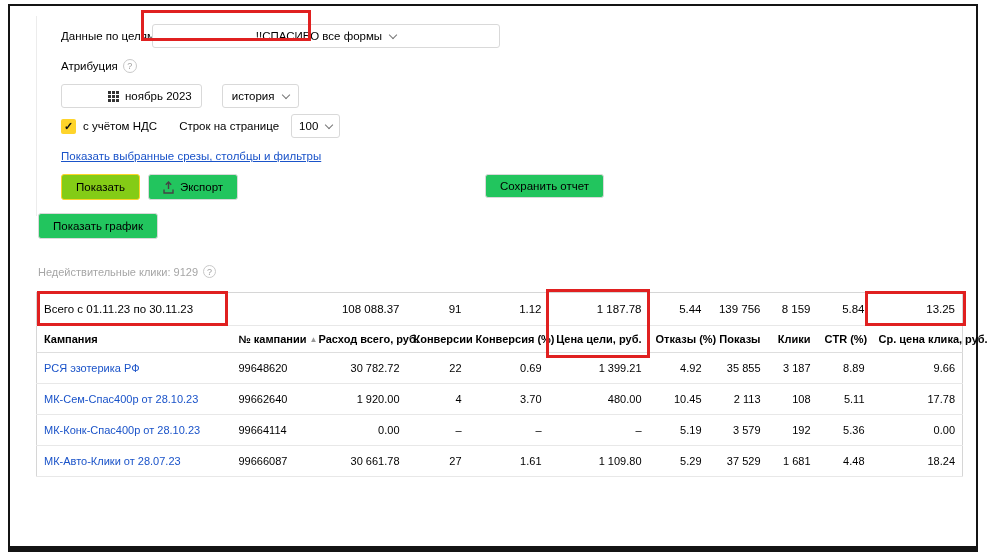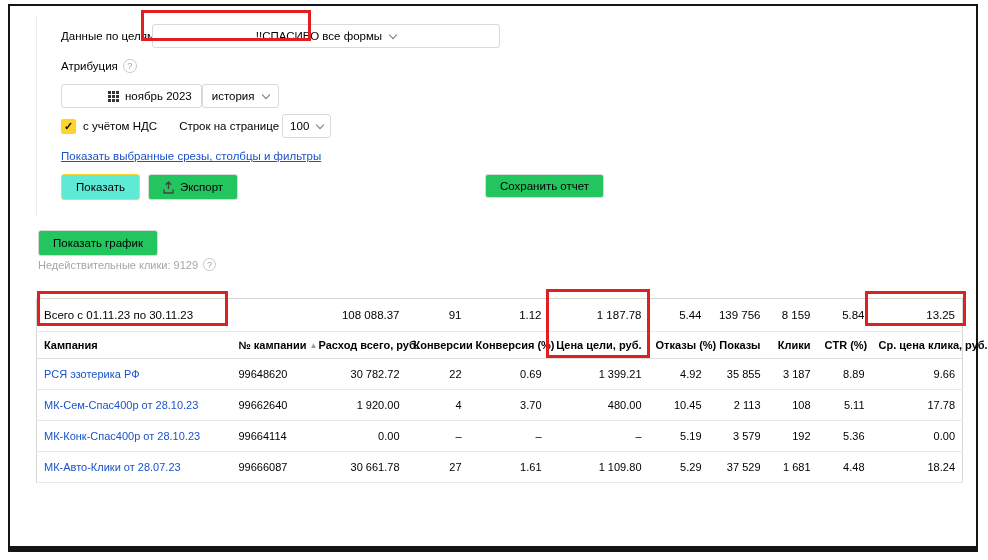--- a/index.html
+++ b/index.html
@@ -38,50 +38,50 @@
     height: 24px; padding: 0 9px; background: #fff;
     white-space: nowrap; cursor: pointer; font-size: 11.5px;
   }
   .chev {
     width: 6px; height: 6px; flex: none;
     border-right: 1.4px solid #777; border-bottom: 1.4px solid #777;
     transform: rotate(45deg); margin-left: 8px; margin-top: -3px;
   }
   .goal-select { position: absolute; left: 91px; top: 0; width: 348px; justify-content: center; }
   .attr-select { margin-left: 10px; }
-  .period-btn  { margin-right: 0; padding-left: 46px; }
+  .period-btn  { margin-right: 20px; padding-left: 46px; }
   .period-btn svg { margin-right: 6px; }
   .checkbox {
     width: 15px; height: 15px; flex: none;
     background: #fed42b; border-radius: 2px;
     display: inline-flex; align-items: center; justify-content: center;
     font-size: 11px; font-weight: bold; color: #111; cursor: pointer;
   }
   .cb-label { margin-left: 7px; }
   .rows-label { margin-left: 22px; }
-  .rows-select { margin-left: 3px; padding: 0 7px; }
+  .rows-select { margin-left: 12px; padding: 0 7px; }
   .blue-link { color: #1a53c9; text-decoration: underline; cursor: pointer; }
   .btn {
     display: inline-flex; align-items: center; justify-content: center;
     height: 26px; padding: 0 14px; border-radius: 3px;
     border: 1px solid #d9d9d9; background: #22c55e; cursor: pointer; font-size: 11.5px;
   }
-  .btn-yellow { background: #5eead4; border-color: #fed42b; font-weight: normal; }
+  .btn-yellow { background: #84cc16; border-color: #fed42b; font-weight: normal; }
   .btn-export { margin-left: 8px; }
   .btn-export svg { margin-right: 6px; }
   .btn-save { position: absolute; left: 424px; top: 0; height: 24px; }
   
-  .chart-btn { position: absolute; left: 28px; top: 224px; }
+  .chart-btn { position: absolute; left: 28px; top: 207px; }
   .invalid-clicks {
-    position: absolute; left: 28px; top: 252px;
+    position: absolute; left: 28px; top: 259px;
     color: #a6a6a6; font-size: 11px; display: flex; align-items: center;
   }
   .invalid-clicks .info { width: 13px; height: 13px; }
   
-  .table-wrap { position: absolute; left: 26px; top: 292px; width: 926px; }
+  .table-wrap { position: absolute; left: 26px; top: 286px; width: 926px; }
   table { border-collapse: collapse; width: 926px; table-layout: fixed; font-size: 11px; border: 1px solid #d6d6d6; }
   td { border-bottom: 1px solid #e8e8e8; height: 31px; padding: 0 7px; white-space: nowrap; overflow: visible; }
   .total-row td { height: 33px; font-size: 11.5px; }
   .header-row td { font-weight: bold; height: 27px; border-bottom-color: #dedede; }
   .num { text-align: right; }
   .left { text-align: left; }
   .camp-link { color: #1a53c9; text-decoration: none; cursor: pointer; }
   .sort { color: #999; font-size: 8px; margin-left: 3px; vertical-align: 1px; }
   
   .ann { position: absolute; border: 3px solid #e02020; pointer-events: none; background: transparent; }

